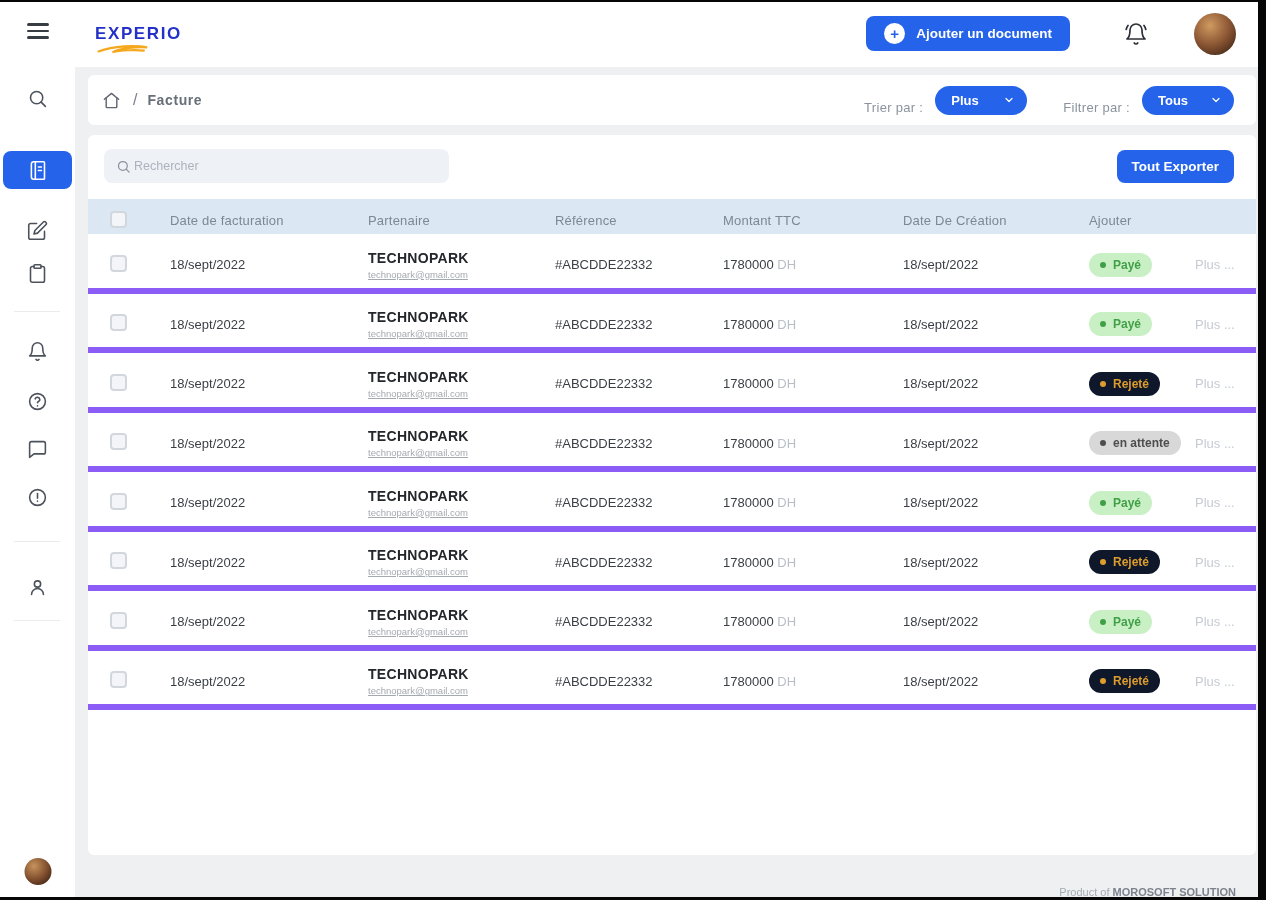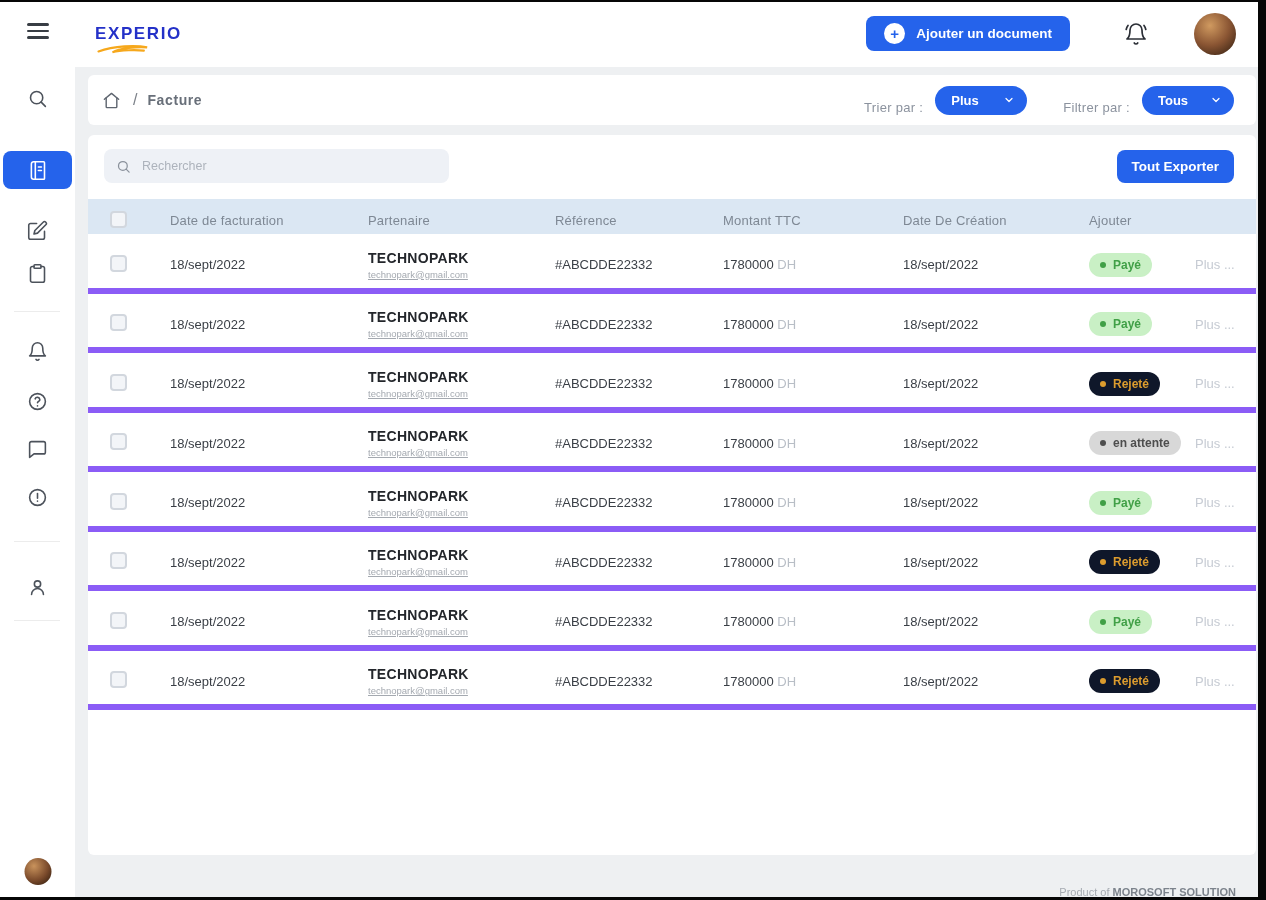--- a/index.html
+++ b/index.html
@@ -55,21 +55,21 @@
   .pill-select{background:#2563eb;color:#fff;border:none;height:29px;min-width:92px;border-radius:15px;
     padding:0 12px 0 16px;display:flex;align-items:center;justify-content:space-between;gap:8px;
     font-weight:bold;font-size:13px;cursor:pointer;font-family:"Liberation Sans", sans-serif;}
   .pill-select svg{width:12px;height:12px;fill:none;stroke:#fff;stroke-width:2.4;stroke-linecap:round;stroke-linejoin:round;}
   .gap-before{margin-left:24px;}
 
   
   .main-card{position:absolute;left:88px;right:10px;top:135px;height:720px;background:#fff;border-radius:6px;overflow:hidden;}
   .toolbar{display:flex;align-items:center;padding:14px 22px 13px 16px;}
   .search-box{width:345px;height:34px;background:#eef1f6;border-radius:8px;display:flex;align-items:center;
-    padding:0 12px;gap:11px;}
+    padding:0 12px;gap:3px;}
   .search-box svg{width:15px;height:15px;fill:none;stroke:#8a919b;stroke-width:2;stroke-linecap:round;}
   .search-box input{border:none;background:transparent;outline:none;flex:1;font-size:12.5px;color:#565c66;
     font-family:"Liberation Sans", sans-serif;}
   .search-box input::placeholder{color:#adb3bc;}
   .export-btn{margin-left:auto;background:#2563eb;color:#fff;border:none;height:33px;padding:0 15px;
     border-radius:8px;font-weight:bold;font-size:13.5px;cursor:pointer;font-family:"Liberation Sans", sans-serif;}
 
   .grid-row{display:grid;grid-template-columns:60px 198px 187px 168px 180px 186px 106px 1fr;
     align-items:center;padding:8px 16px 0 22px;}
   .thead{background:#dbe7f3;height:35px;color:#7e8894;font-size:13px;letter-spacing:.2px;margin-top:3px;}

